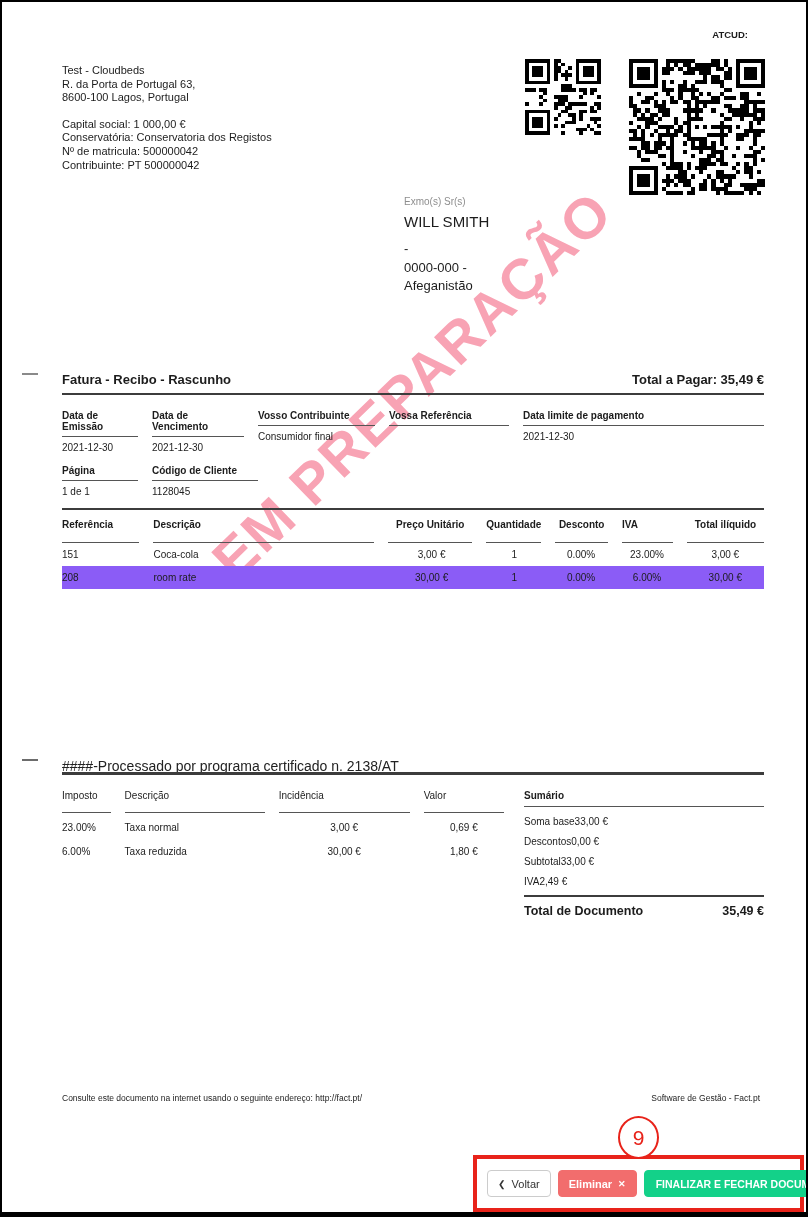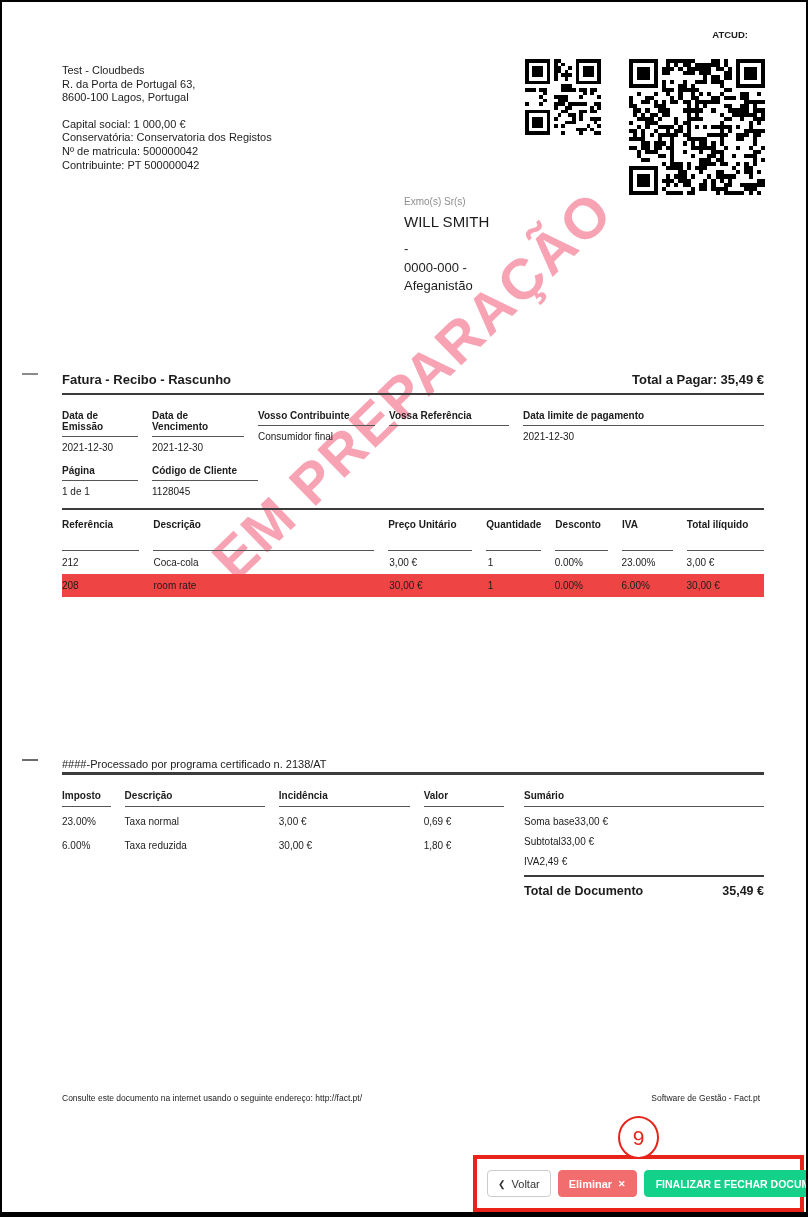--- a/index.html
+++ b/index.html
@@ -45,38 +45,38 @@
   .drow + .drow{margin-top:10px}
   .dcell .hd{font-weight:700;border-bottom:1.2px solid var(--rule-thin);padding:2px 0 4px;margin-right:14px}
   .dcell:last-child .hd{margin-right:0}
   .dcell .vl{padding-top:5px;margin-right:14px;min-height:12px}
 
   
   .items{position:absolute;left:60px;top:506px;width:702px;font-size:10px;border-top:2.5px solid var(--rule-dark)}
   .irow{display:flex;align-items:flex-end}
   .ihead{padding-top:5px}
   .icell{padding:4px 0}
-  .ihead .icell{font-weight:700;border-bottom:1.2px solid var(--rule-thin);padding-bottom:20px;margin-right:14px}
+  .ihead .icell{font-weight:700;border-bottom:1.2px solid var(--rule-thin);padding-bottom:12px;margin-right:14px}
   .ihead .icell:last-child{margin-right:0}
   .idata{align-items:center;height:23px}
   .idata .icell{margin-right:14px}
   .idata .icell:last-child{margin-right:0}
-  .idata.alt{background:#ef4444}
-  .ra{text-align:left}
+  .idata.alt{background:#8b5cf6}
+  .ra{text-align:center}
   .c1{width:88px}.c2{width:252px}.c3{width:96px}.c4{width:60px}.c5{width:60px}.c6{width:58px}.c7{width:88px}
 
-  .certline{position:absolute;left:60px;top:756px;font-size:11px;color:#222}
+  .certline{position:absolute;left:60px;top:756px;font-size:14px;color:#222}
   .thickrule{position:absolute;left:60px;top:770px;width:702px;height:2.5px;background:var(--rule-dark)}
 
   
   .taxwrap{position:absolute;left:60px;top:784px;width:702px;display:flex;font-size:10px}
   .taxleft{width:442px;display:flex;flex-direction:column}
   .trow{display:flex}
   .tcell{padding:4px 0}
-  .thead .tcell{font-weight:700;border-bottom:1.2px solid var(--rule-thin);padding-bottom:5px;margin-right:14px}
+  .thead .tcell{font-weight:400;border-bottom:1.2px solid var(--rule-thin);padding-bottom:11px;margin-right:14px}
   .thead .tcell:last-child{margin-right:0}
   .tdata .tcell{margin-right:14px;padding-top:9px}
   .tdata .tcell:last-child{margin-right:0}
   .t1{width:52px}.t2{width:150px}.t3{width:140px}.t4{width:86px}
   .sumright{margin-left:auto;width:240px}
   .sumhead{font-weight:700;border-bottom:1.2px solid var(--rule-thin);padding:4px 0 5px}
   .srow{display:flex;justify-content:flex-start;padding-top:9px}
   .stotal{border-top:2px solid var(--rule-dark);margin-top:8px;padding-top:7px;display:flex;justify-content:space-between;
     font-weight:700;font-size:12.5px}
 
@@ -720,21 +720,21 @@
       <div class="irow ihead">
         <div class="icell c1">Referência</div>
         <div class="icell c2">Descrição</div>
         <div class="icell c3 ra">Preço Unitário</div>
         <div class="icell c4 ra">Quantidade</div>
         <div class="icell c5 ra">Desconto</div>
         <div class="icell c6">IVA</div>
         <div class="icell c7 ra">Total ilíquido</div>
       </div>
       <div class="irow idata">
-        <div class="icell c1">212</div>
+        <div class="icell c1">151</div>
         <div class="icell c2">Coca-cola</div>
         <div class="icell c3 ra">3,00 €</div>
         <div class="icell c4 ra">1</div>
         <div class="icell c5 ra">0.00%</div>
         <div class="icell c6 ra">23.00%</div>
         <div class="icell c7 ra">3,00 €</div>
       </div>
       <div class="irow idata alt">
         <div class="icell c1">208</div>
         <div class="icell c2">room rate</div>
@@ -770,20 +770,24 @@
           <div class="tcell t4 ra">1,80 €</div>
         </div>
       </div>
       <div class="sumright">
         <div class="sumhead">Sumário</div>
         <div class="srow">
           <span>Soma base</span>
           <span>33,00 €</span>
         </div>
         <div class="srow">
+          <span>Descontos</span>
+          <span>0,00 €</span>
+        </div>
+        <div class="srow">
           <span>Subtotal</span>
           <span>33,00 €</span>
         </div>
         <div class="srow">
           <span>IVA</span>
           <span>2,49 €</span>
         </div>
         <div class="stotal">
           <span>Total de Documento</span>
           <span>35,49 €</span>

